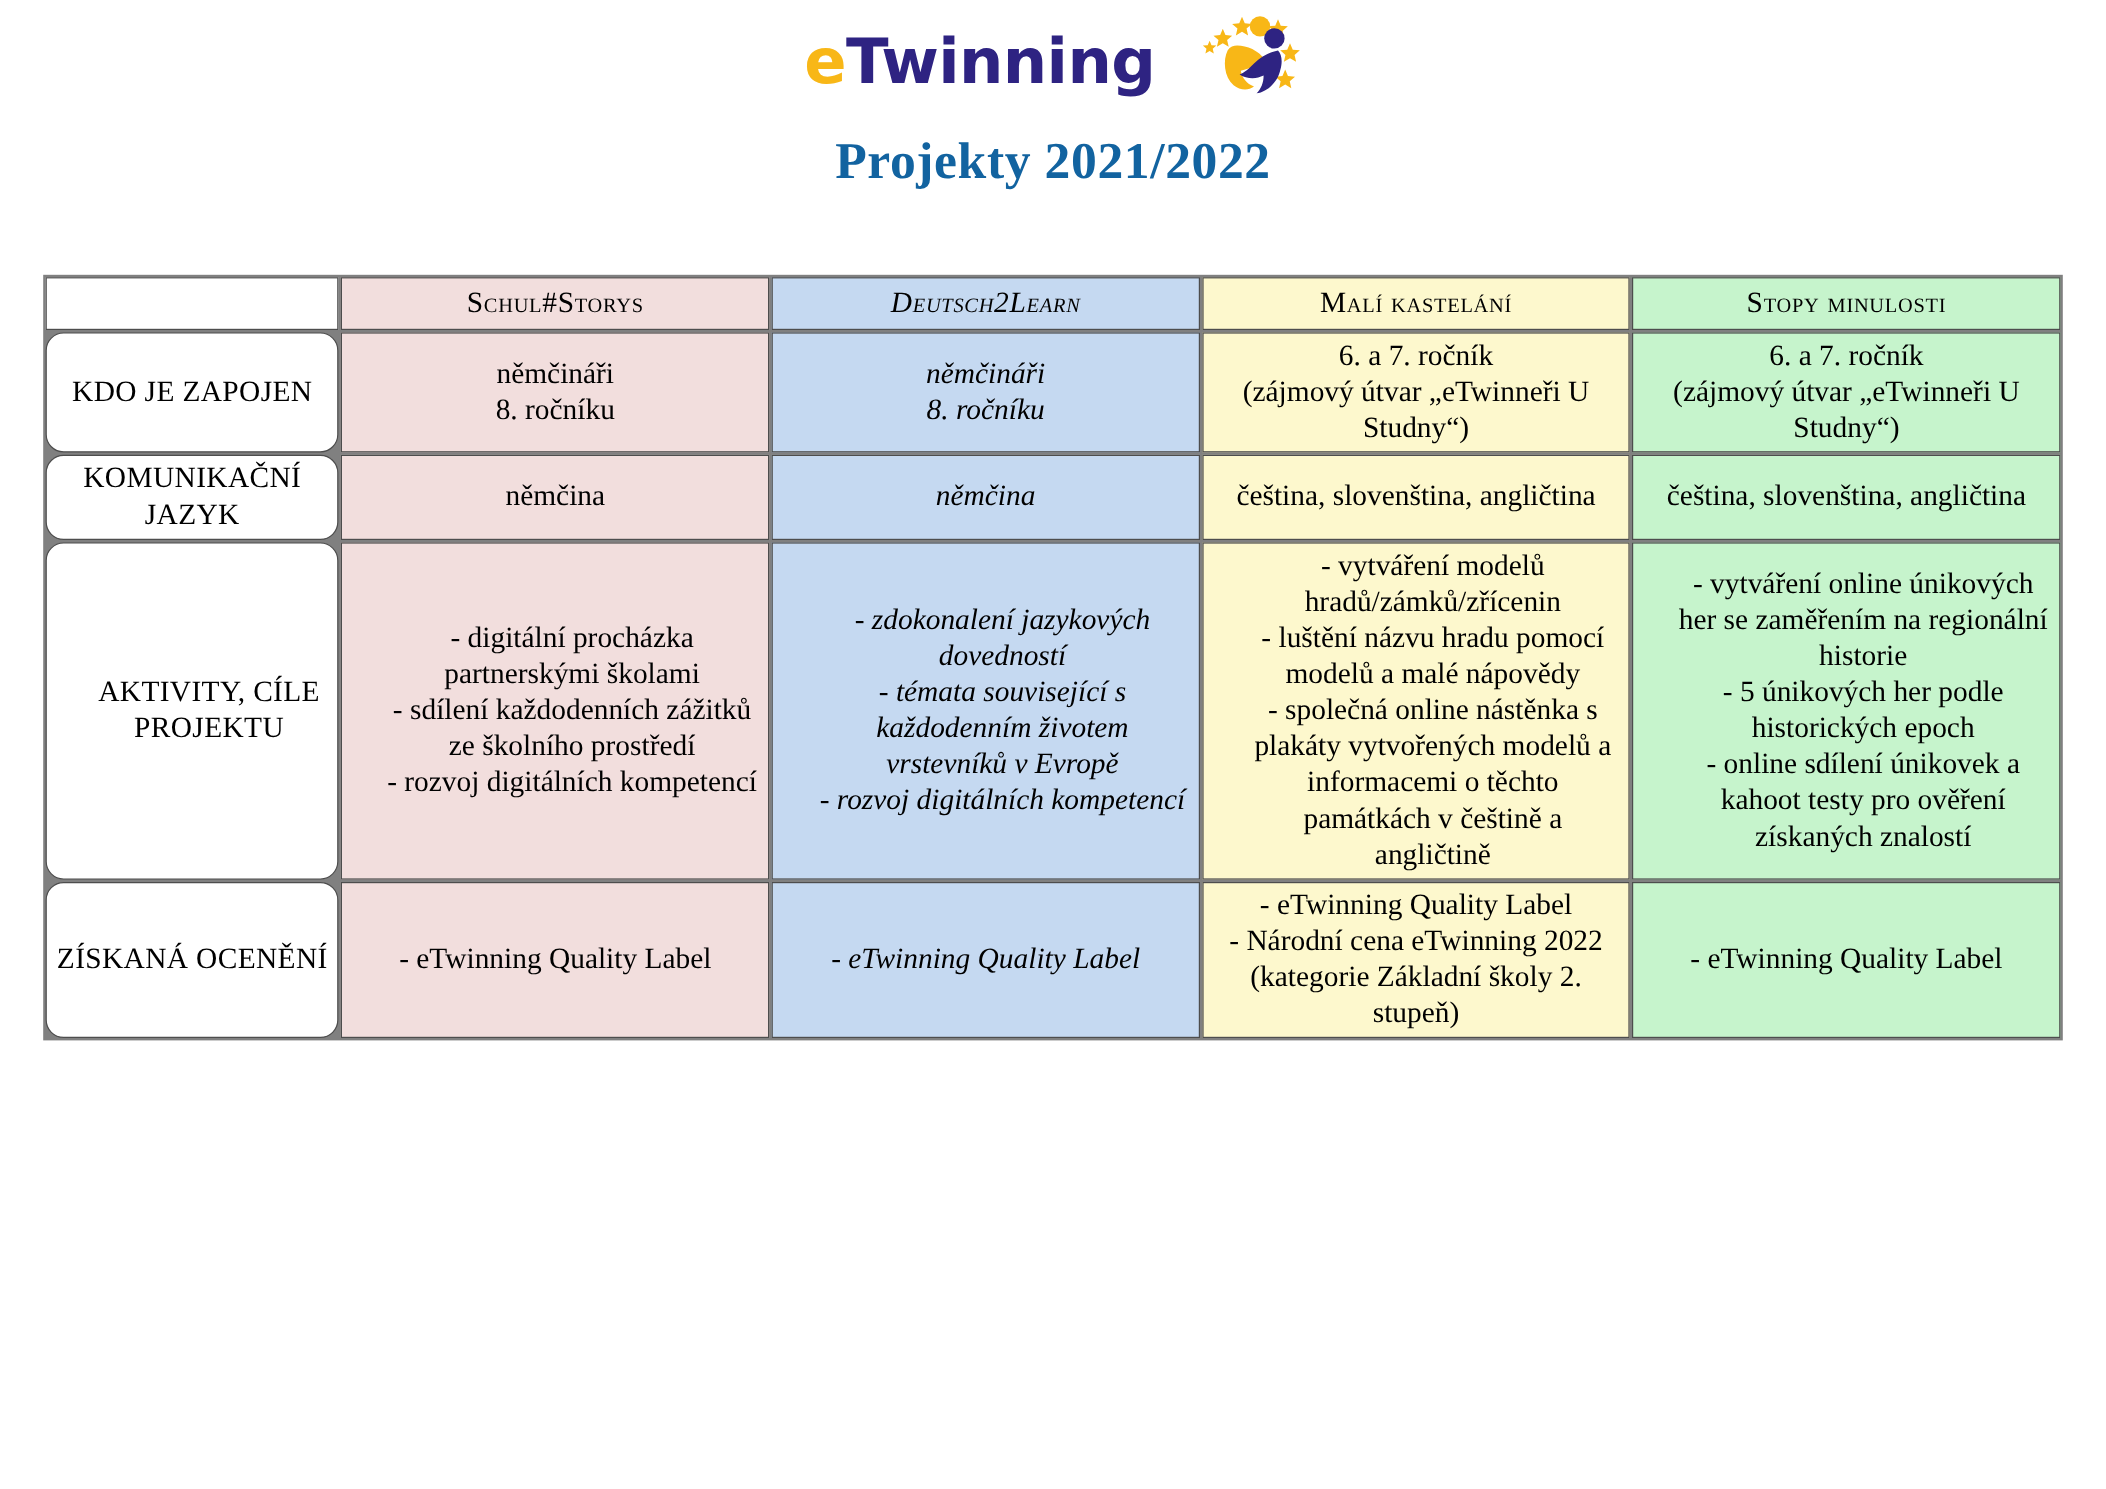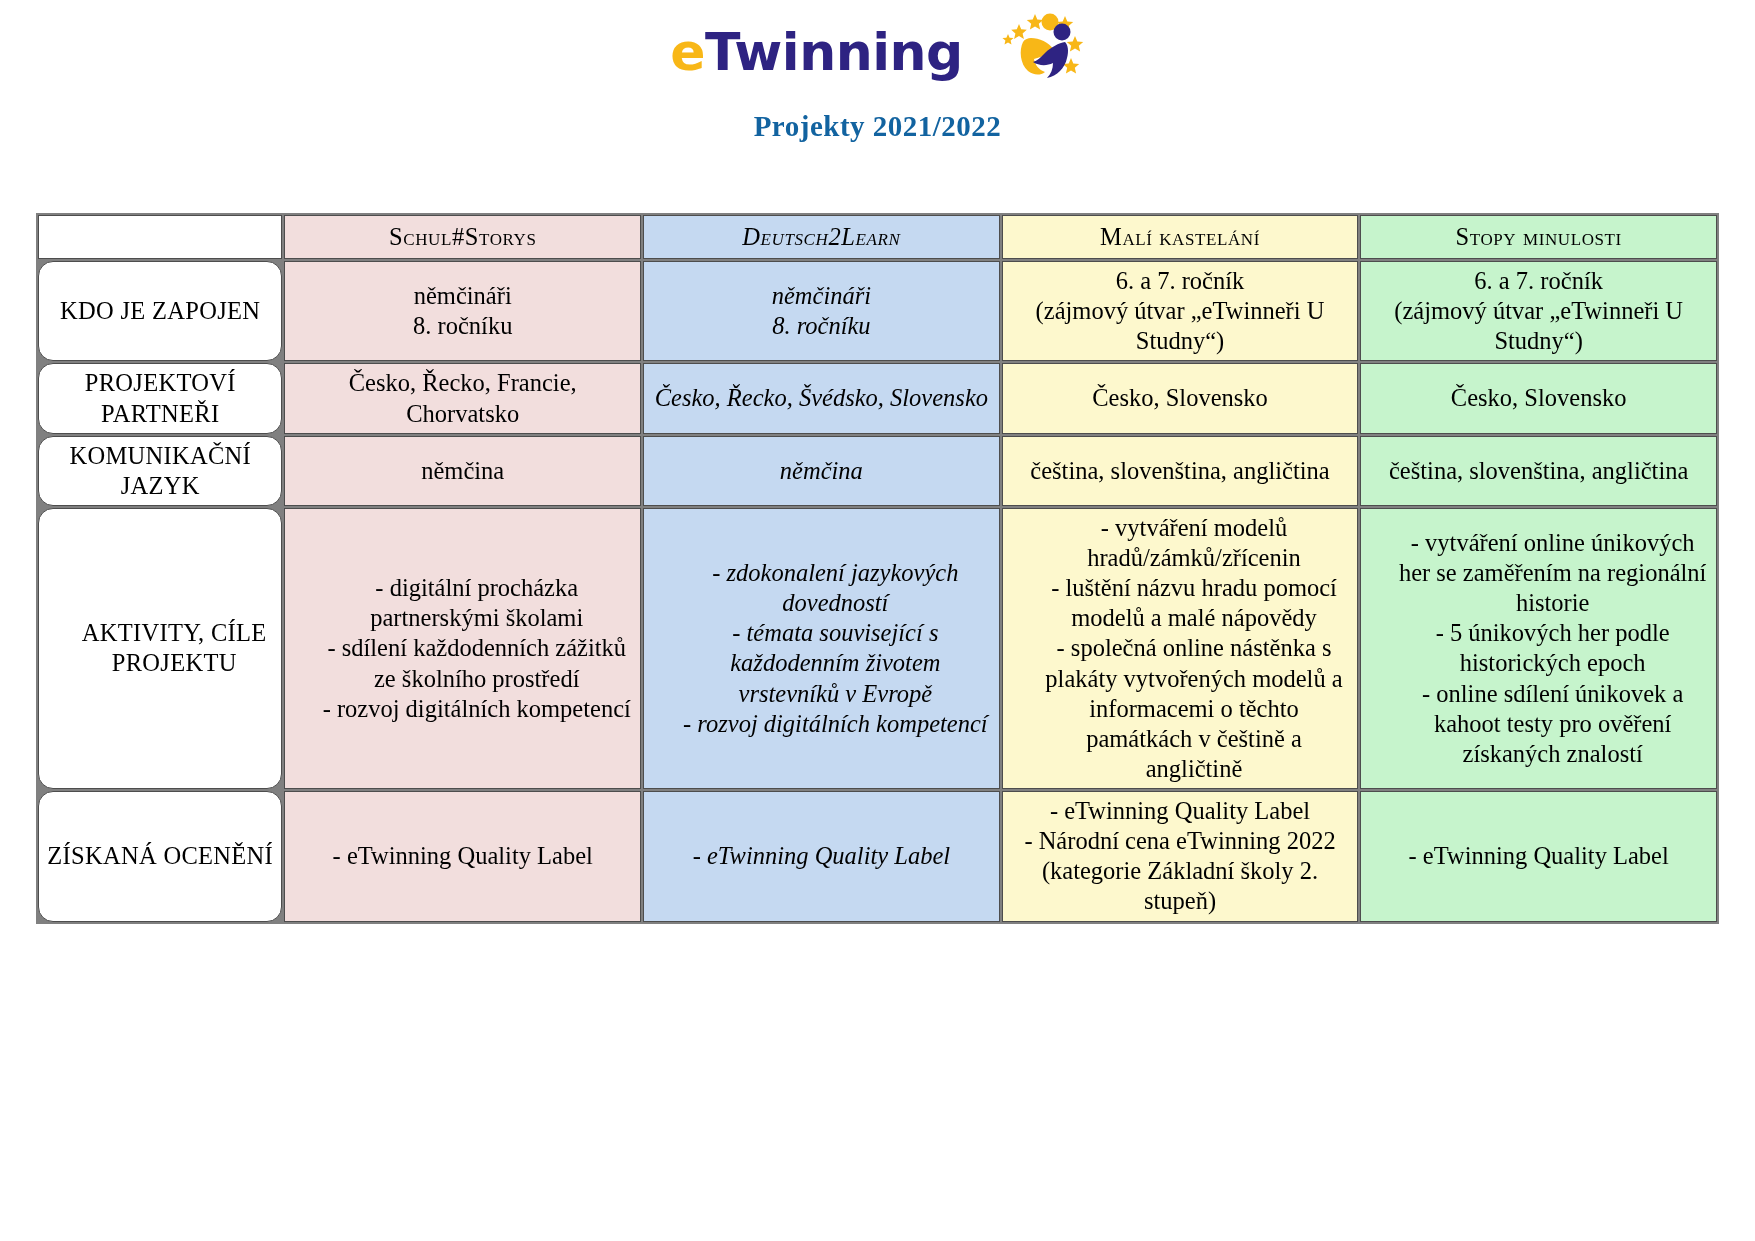--- a/index.html
+++ b/index.html
@@ -40,21 +40,21 @@
     height: 68px;
     display: inline-block;
   }
 
   
   .page-title {
     text-align: center;
     color: #1263a0;
     font-family: "Liberation Serif", "DejaVu Serif", serif;
     font-weight: bold;
-    font-size: 29px;
+    font-size: 43px;
     letter-spacing: 0.5px;
     margin-top: 32px;
   }
 
   
   .table-wrap {
     margin-top: 70px;
     padding-left: 36px;
     padding-right: 36px;
   }
@@ -173,27 +173,20 @@
       <tr class="r-who">
         <td class="rowlabel">Kdo je zapojen</td>
         <td class="cell-text tint-pink">němčináři
 8. ročníku</td>
         <td class="cell-text tint-blue">němčináři
 8. ročníku</td>
         <td class="cell-text tint-yellow">6. a 7. ročník
 (zájmový útvar „eTwinneři U Studny“)</td>
         <td class="cell-text tint-green">6. a 7. ročník
 (zájmový útvar „eTwinneři U Studny“)</td>
-      </tr>
-      <tr class="r-partners">
-        <td class="rowlabel">Projektoví partneři</td>
-        <td class="cell-text tint-pink">Česko, Řecko, Francie, Chorvatsko</td>
-        <td class="cell-text tint-blue">Česko, Řecko, Švédsko, Slovensko</td>
-        <td class="cell-text tint-yellow">Česko, Slovensko</td>
-        <td class="cell-text tint-green">Česko, Slovensko</td>
       </tr>
       <tr class="r-lang">
         <td class="rowlabel">Komunikační jazyk</td>
         <td class="cell-text tint-pink">němčina</td>
         <td class="cell-text tint-blue">němčina</td>
         <td class="cell-text tint-yellow">čeština, slovenština, angličtina</td>
         <td class="cell-text tint-green">čeština, slovenština, angličtina</td>
       </tr>
       <tr class="r-activities">
         <td class="rowlabel">Aktivity, cíle projektu</td>

